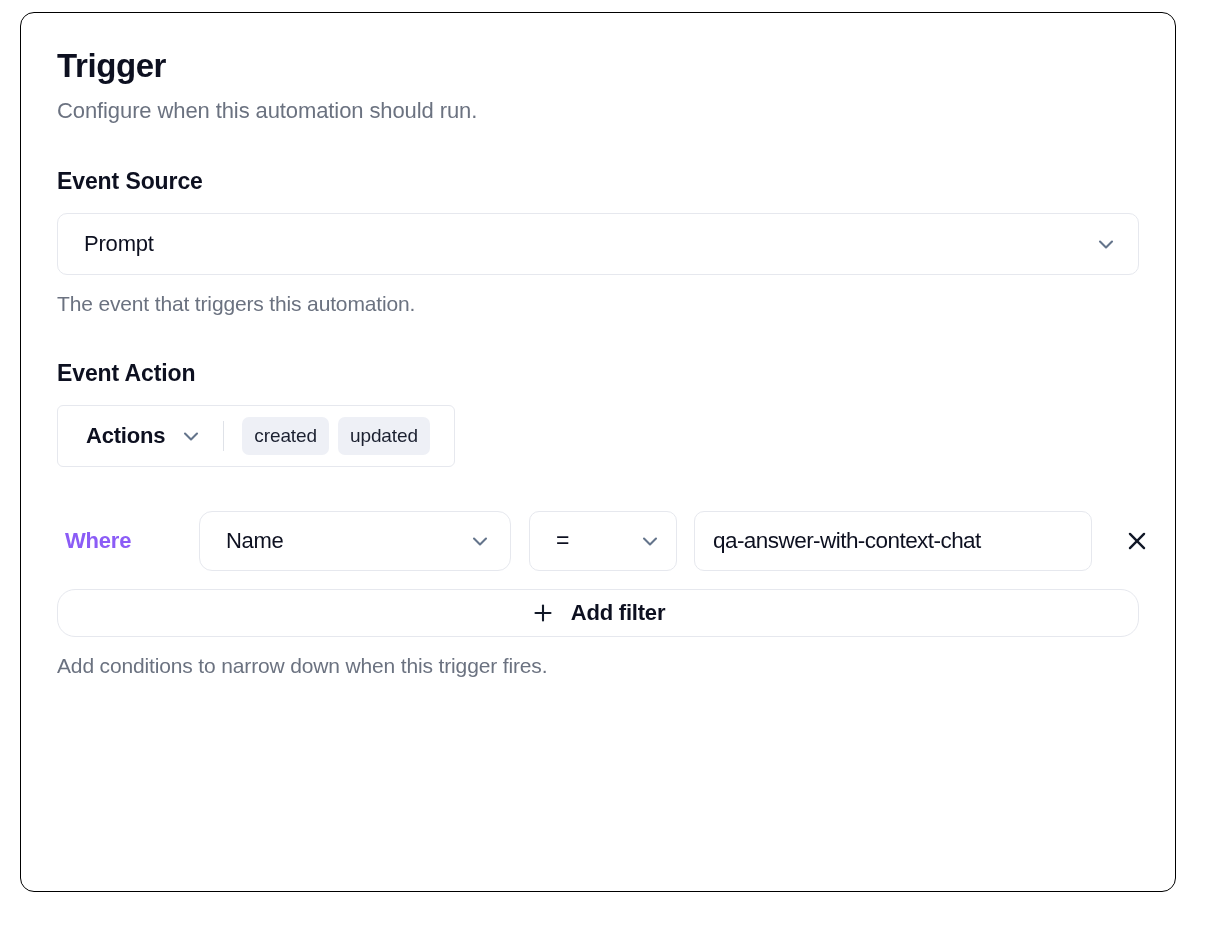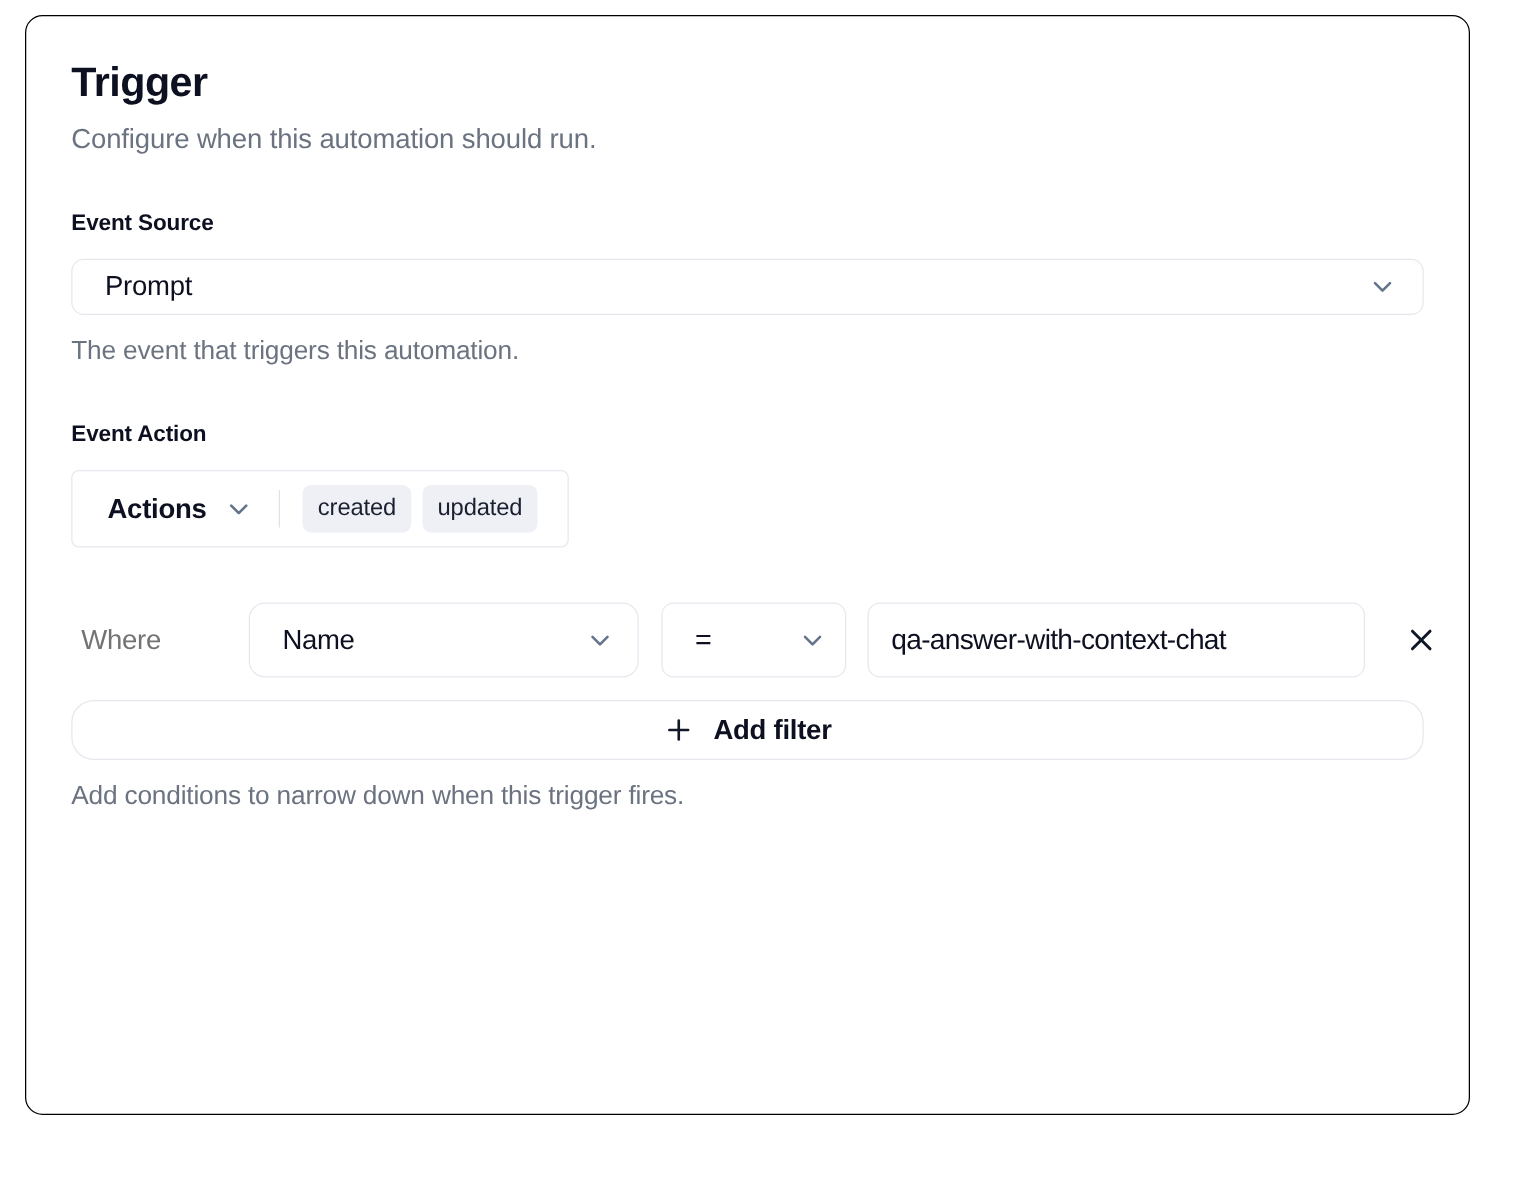--- a/index.html
+++ b/index.html
@@ -48,38 +48,38 @@
     font-weight: 400;
     color: #6b7280;
     margin-top: 13px;
     letter-spacing: -0.1px;
   }
 
   
   .field { margin-top: 44px; }
 
   .field-label {
-    font-size: 18px;
+    font-size: 23px;
     font-weight: 700;
     color: #0d1020;
     letter-spacing: -0.1px;
   }
 
   .field-help {
     font-size: 21px;
     color: #6b7280;
     margin-top: 17px;
     letter-spacing: -0.15px;
   }
 
   
   .select {
     position: relative;
     margin-top: 18px;
-    height: 45px;
+    height: 62px;
     border: 1px solid #e6e8ee;
     border-radius: 10px;
     background: #ffffff;
     display: flex;
     align-items: center;
     padding: 0 20px 0 26px;
     cursor: pointer;
   }
 
   .select-value {
@@ -143,25 +143,26 @@
   
   .filter-row {
     margin-top: 22px;
     display: flex;
     align-items: center;
     gap: 0;
   }
 
   .where-label {
     font-size: 22px;
-    color: #737373;
+    color: #8b5cf6;
     letter-spacing: -0.2px;
     width: 142px;
     padding-left: 8px;
     flex: 0 0 auto;
+    font-weight: bold;
   }
 
   .ctl {
     height: 60px;
     border: 1px solid #e6e8ee;
     border-radius: 10px;
     background: #ffffff;
     display: flex;
     align-items: center;
     padding: 0 18px 0 26px;

